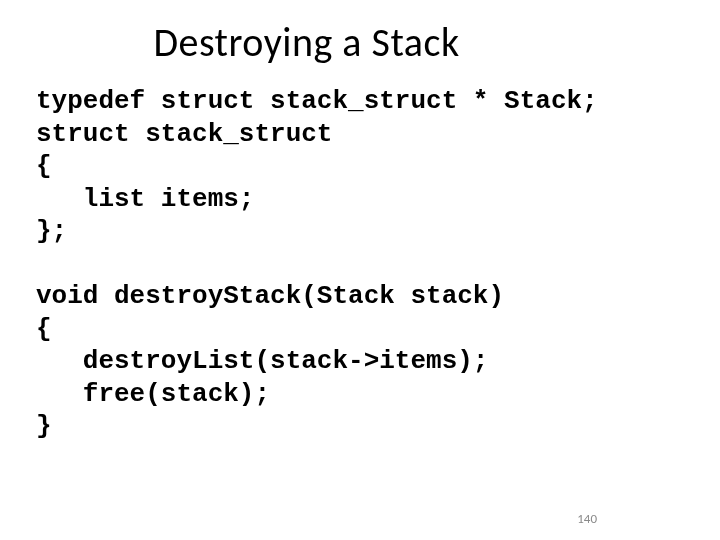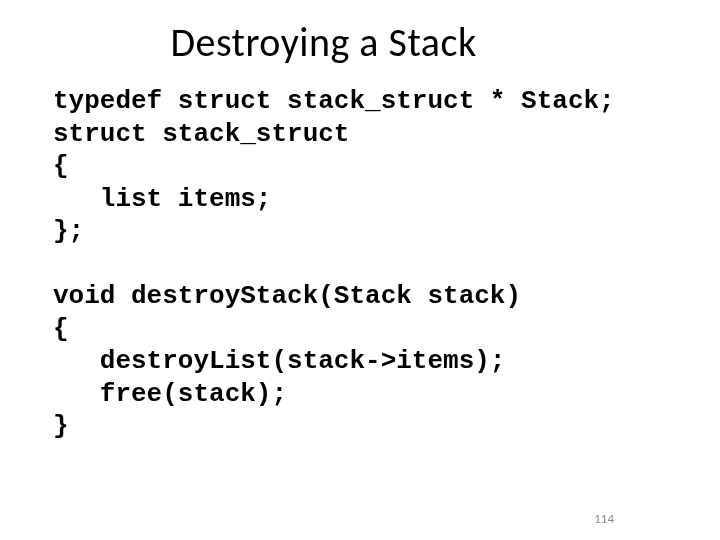--- a/index.html
+++ b/index.html
@@ -10,21 +10,20 @@
     background: #ffffff;
     font-family: Calibri, "Segoe UI", Arial, sans-serif;
     color: #000;
     overflow: hidden;
   }
   .slide {
     position: relative;
     width: 613px;
     height: 540px;
     box-sizing: border-box;
-    margin-left: 17px;
   }
   .title {
     text-align: center;
     font-size: 40px;
     font-weight: 400;
     padding-top: 18px;
     padding-bottom: 10px;
     letter-spacing: 0.5px;
   }
   .code {
@@ -55,14 +54,14 @@
 struct stack_struct
 {
    list items;
 };
 
 void destroyStack(Stack stack)
 {
    destroyList(stack-&gt;items);
    free(stack);
 }</div>
-  <div class="page-number">114</div>
+  <div class="page-number">140</div>
 </div>
 
 </body></html>

